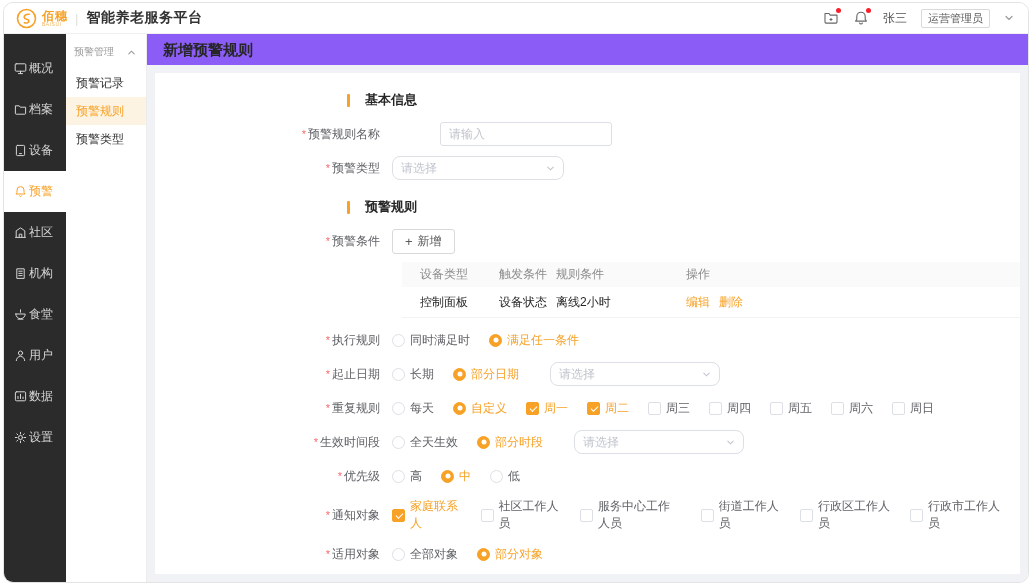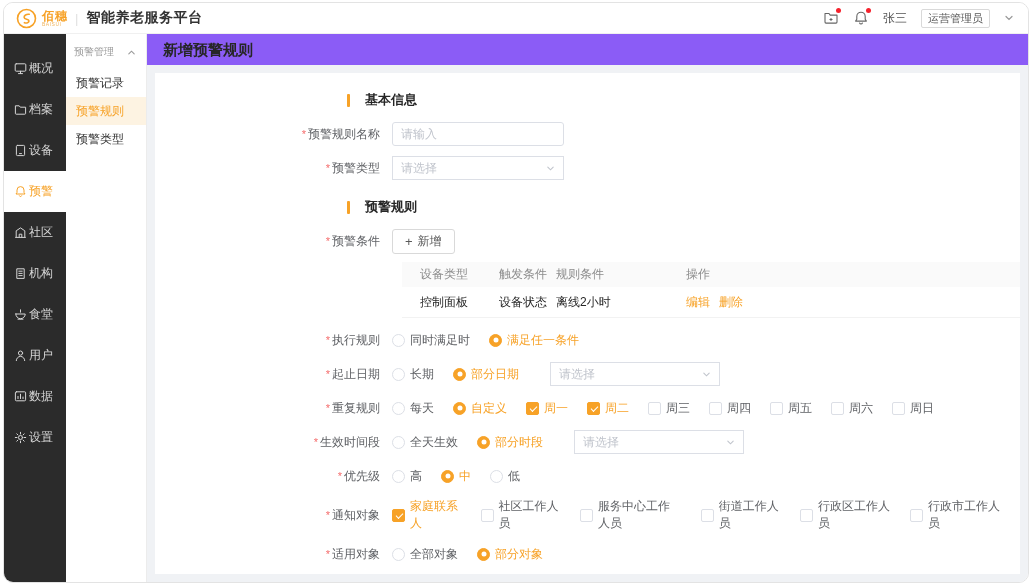--- a/index.html
+++ b/index.html
@@ -50,23 +50,23 @@
 
   
   .sec { display:flex; align-items:center; gap:15px; margin:0 0 13px 192px; }
   .sec .bar { width:3px; height:13px; background:var(--accent); border-radius:1px; }
   .sec .t { font-size:13px; font-weight:bold; color:#262626; }
   .row { display:flex; align-items:center; min-height:24px; margin-bottom:4px; font-size:12px; }
   .flabel { width:237px; flex:none; text-align:right; padding-right:12px; color:#606266; }
   .flabel .req { color:#f56c6c; margin-right:2px; font-size:11px; }
   .inp { width:172px; height:24px; border:1px solid #dcdfe6; border-radius:3px;
     padding:0 8px; font-size:12px; color:#a21caf; outline:none; background:#fff;
-    font-family:inherit; }
+    font-family:inherit;margin-left:48px; }
   .inp::placeholder { color:#c0c4cc; }
-  .sel { width:172px; height:24px; border:1px solid #dcdfe6; border-radius:0;
+  .sel { width:172px; height:24px; border:1px solid #dcdfe6; border-radius:8px;
     padding:0 8px; display:flex; align-items:center; justify-content:space-between;
     color:#c0c4cc; background:#fff; cursor:pointer; }
   .sel.inline { margin-left:12px; width:170px; }
   .btn-add { display:inline-flex; align-items:center; gap:5px; height:25px; padding:0 12px;
     border:1px solid #d9d9d9; border-radius:3px; background:#fff; color:#595959;
     font-size:12px; cursor:pointer; font-family:inherit; }
   .btn-add .plus { font-size:13px; color:#595959; }
 
   .opt { display:inline-flex; align-items:center; margin-right:19px; cursor:pointer; }
   .opt .radio { width:13px; height:13px; border-radius:50%; border:1px solid #dcdfe6;

